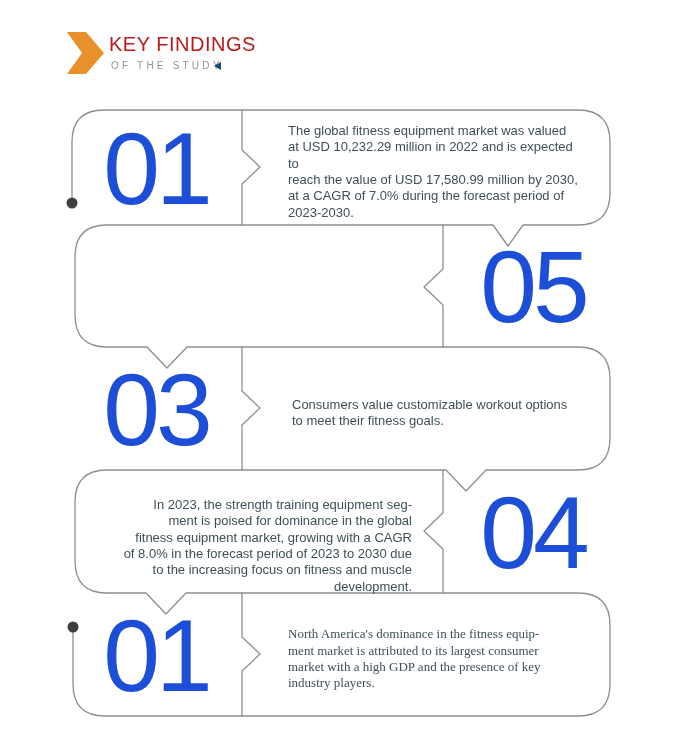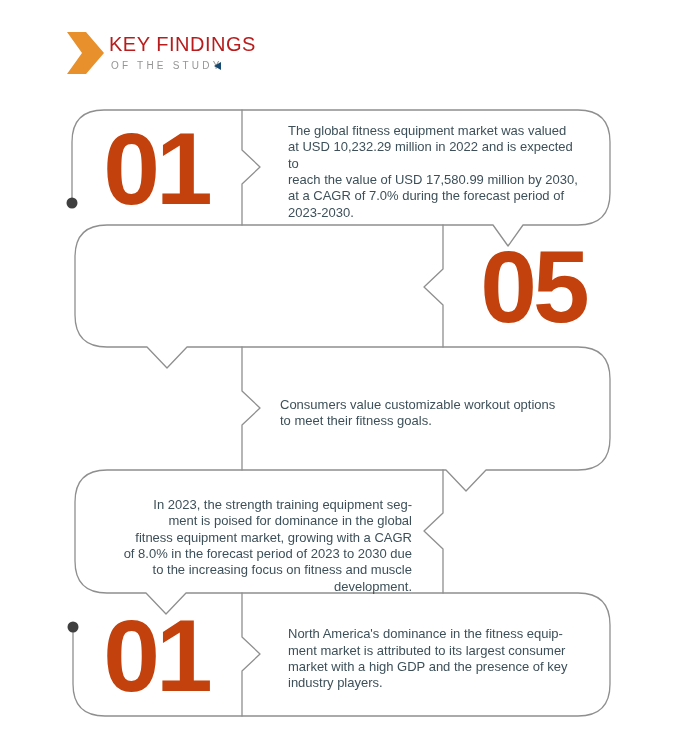--- a/index.html
+++ b/index.html
@@ -17,42 +17,42 @@
   .hdr-sub{
     position:absolute;left:111px;top:60px;
     font-size:10px;font-weight:400;letter-spacing:3.2px;color:#959595;
   }
   .hdr-mark{position:absolute;left:213px;top:61px;}
   
   .outline{position:absolute;left:0;top:0;}
   
   .num{
     position:absolute;display:flex;align-items:center;justify-content:center;
-    font-weight:700;font-size:102px;letter-spacing:-4px;color:#c2410c;
+    font-weight:400;font-size:102px;letter-spacing:-4px;color:#1d4ed8;
     line-height:1;user-select:none;
   }
   .num1{left:70px;top:112px;width:172px;height:113px;}
   .num2{left:443px;top:227px;width:180px;height:120px;}
   .num3{left:70px;top:349px;width:172px;height:121px;}
   .num4{left:443px;top:472px;width:180px;height:121px;}
   .num5{left:70px;top:595px;width:172px;height:121px;}
   
   .txt{
     position:absolute;display:flex;align-items:center;
     color:#3d5059;font-size:13px;line-height:16.4px;
     white-space:pre-line;
   }
   .txt .inner{width:100%;margin-top:9px;}
   .t-left  .inner{text-align:left;}
   .t-right .inner{text-align:right;}
   .txt1{left:288px;top:110px;width:296px;height:115px;}
   .txt2{left:112px;top:225px;width:298px;height:122px;}
-  .txt3{left:280px;top:347px;width:300px;height:123px;}
+  .txt3{left:292px;top:347px;width:300px;height:123px;}
   .txt4{left:110px;top:470px;width:302px;height:143px;}
-  .txt5{left:288px;top:593px;width:302px;height:123px;}
+  .txt5{left:288px;top:593px;width:302px;height:123px;font-family:Liberation Serif, serif;}
 </style>
 </head>
 <body>
 
 <div class="stage">
 
   <div class="hdr">
     <svg class="hdr-arrow" width="40" height="44" viewBox="0 0 40 44">
       <polygon points="1,1 20,1 38,22 20,43 1,43 16,22" fill="#e8902c"></polygon>
     </svg>
@@ -92,20 +92,22 @@
       <path d="M 443 470 L 443 513 L 424 531 L 443 549 L 443 593"></path>
       <path d="M 242 593 L 242 637 L 260 654 L 242 671 L 242 716"></path>
     </g>
 
     <circle cx="72" cy="203" r="5.5" fill="#3f3f3f"></circle>
     <circle cx="73" cy="627" r="5.5" fill="#3f3f3f"></circle>
   </svg>
 
   <div class="num num1">01</div>
   <div class="num num2">05</div>
+  <div class="num num3">03</div>
+  <div class="num num4">04</div>
   <div class="num num5">01</div>
 
   <div class="txt txt1 t-left">
     <div class="inner">The global fitness equipment market was valued
 at USD 10,232.29 million in 2022 and is expected to
 reach the value of USD 17,580.99 million by 2030,
 at a CAGR of 7.0% during the forecast period of
 2023-2030.</div>
   </div>
   <div class="txt txt3 t-left">

